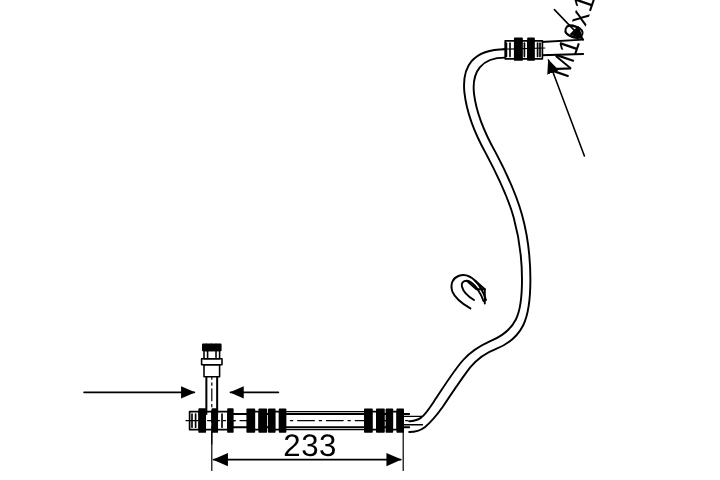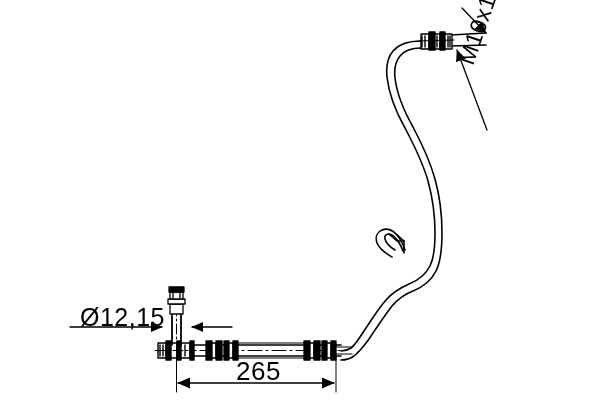--- a/index.html
+++ b/index.html
@@ -172,19 +172,18 @@
       <line x1="176.5" y1="358" x2="176.5" y2="392" stroke-width="1"></line>
       <line x1="336" y1="358" x2="336" y2="392" stroke-width="1"></line>
       <line x1="178" y1="383" x2="334" y2="383" stroke-width="1.4" marker-start="url(#arrHead)" marker-end="url(#arrHead)"></line>
 
       <line x1="486" y1="33" x2="462" y2="8" stroke-width="1.3" marker-start="url(#arrHead)"></line>
       <line x1="457" y1="50" x2="487" y2="130" stroke-width="1.3" marker-start="url(#arrHead)"></line>
 
     </g>
   </svg>
 
-  <div class="lbl" id="lbl-dia">Ø12,15</div>
 
-  <div class="lbl" id="lbl-len">265</div>
+  <div class="lbl" id="lbl-len">233</div>
 
   <div class="lbl" id="lbl-thread">M10x1</div>
 
 </div>
 
 </body></html>

